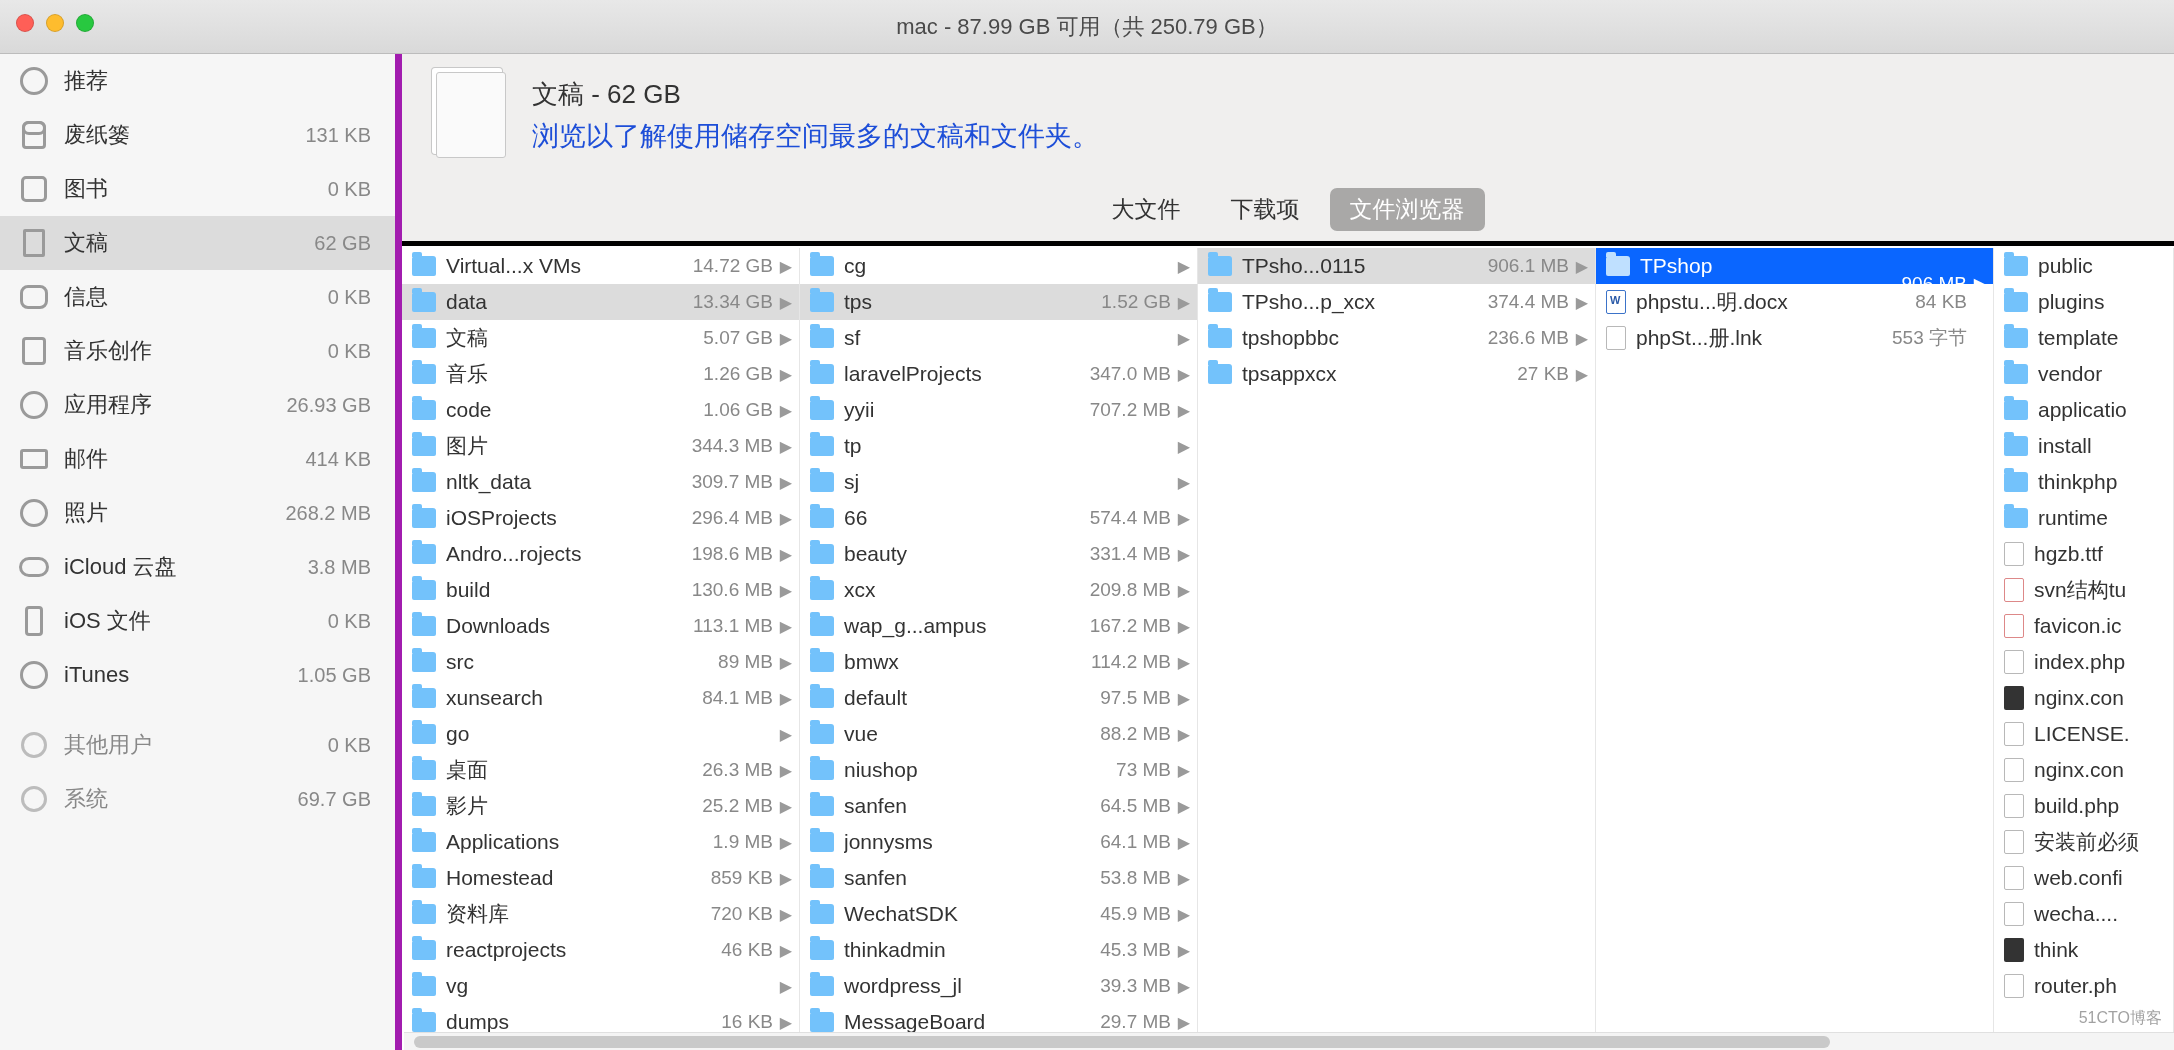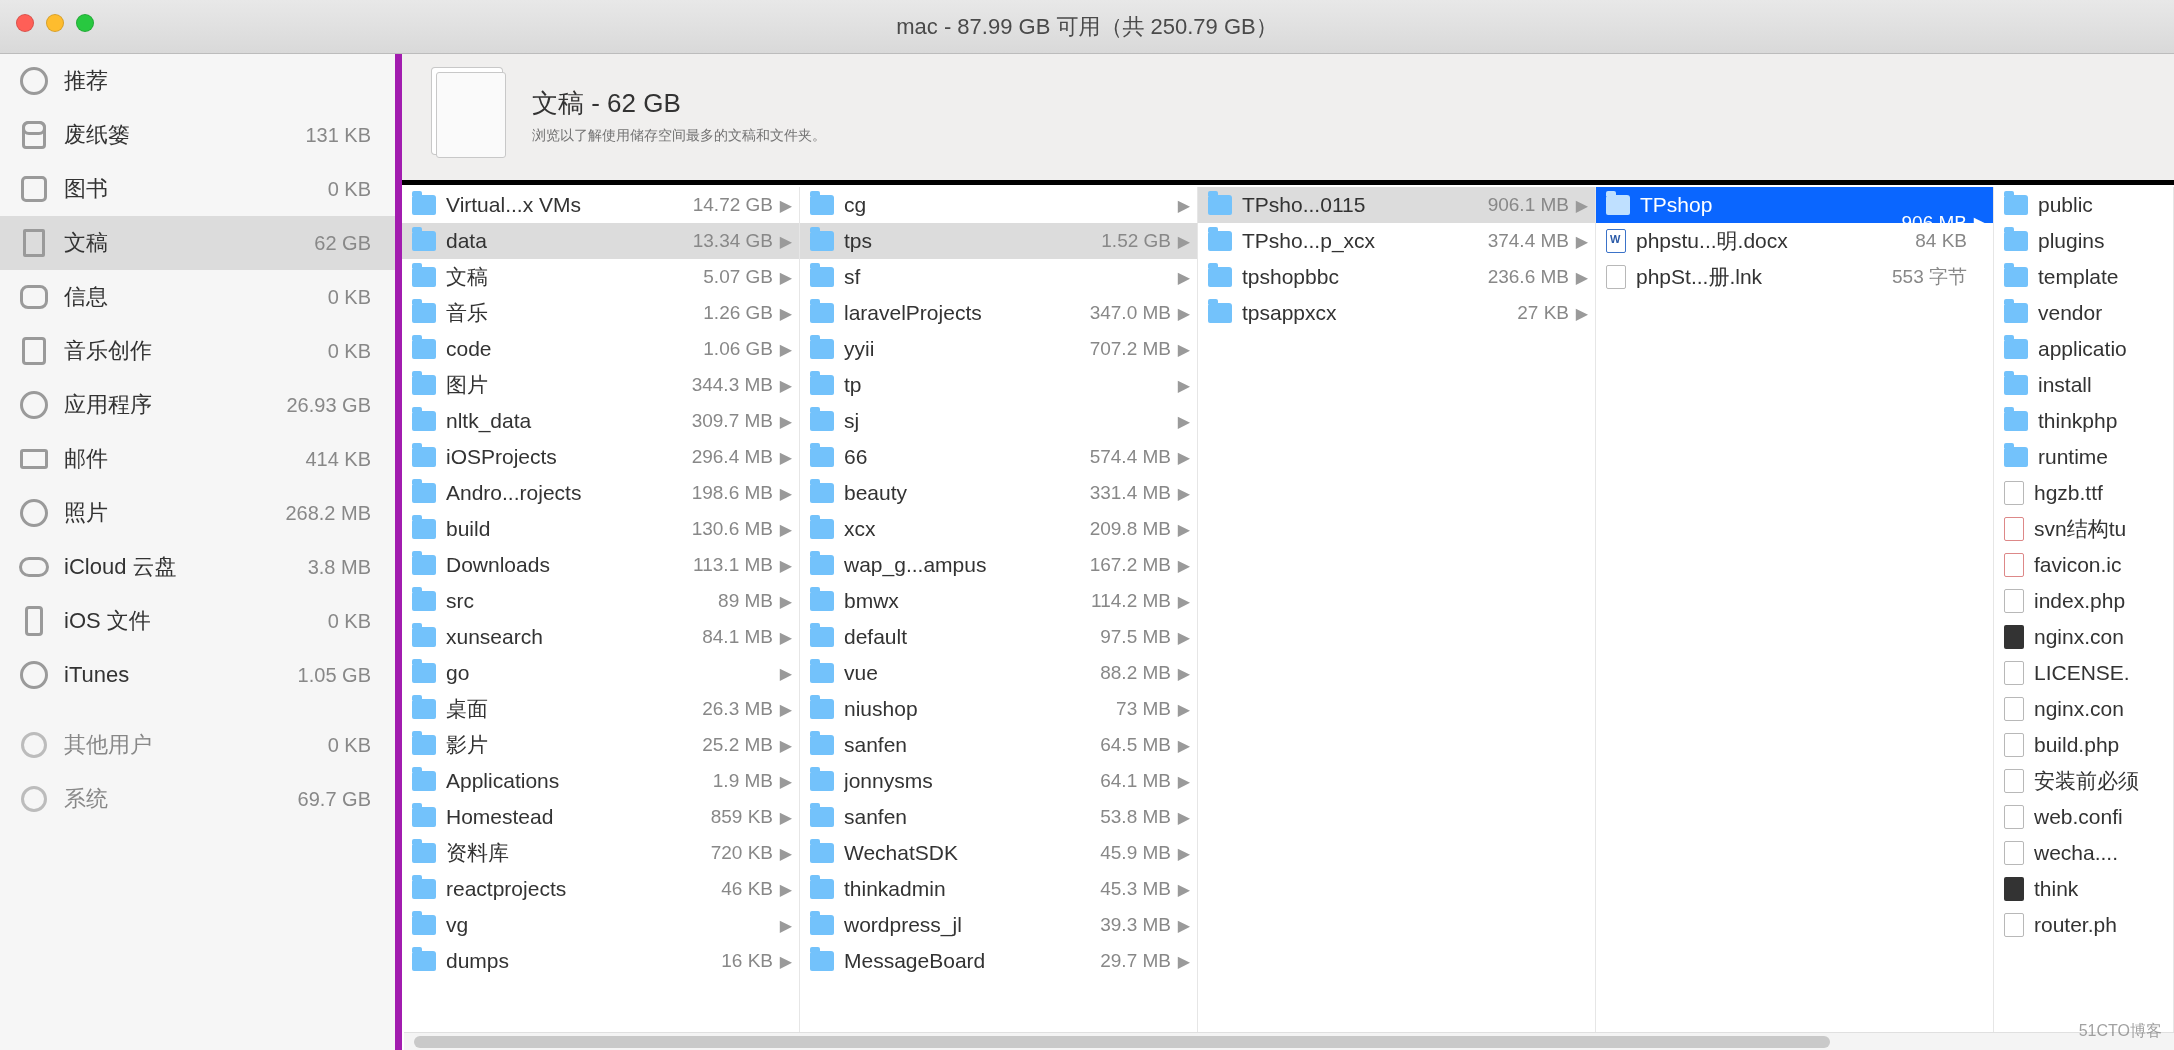--- a/index.html
+++ b/index.html
@@ -36,21 +36,21 @@
   .sb-label{flex:1;}
   .sb-size{font-size:20px;color:#888;}
   .sb-sep{height:16px;}
 
   
   .content{flex:1;display:flex;flex-direction:column;background:#fff;}
   .header{background:#f0efee;border-bottom:5px solid #000000;}
   .hdr-top{display:flex;align-items:center;padding:18px 34px 22px;gap:26px;}
   .big-doc-ico{width:70px;height:86px;background:#fafafa;border:1px solid #c8c8c8;border-radius:3px;position:relative;box-shadow:-4px -4px 0 #fff,-4px -4px 0 1px #c8c8c8;}
   .hdr-txt h2{font-size:26px;font-weight:500;color:#333;margin-bottom:6px;}
-  .hdr-txt p{font-size:14px;color:#737373;}
+  .hdr-txt p{font-size:27px;color:#1d4ed8;}
   .tabs{display:flex;justify-content:center;gap:10px;padding:8px 0 10px;}
   .tab{font-size:23px;color:#333;padding:6px 20px;border-radius:7px;cursor:default;}
   .tab.active{background:#a9a8a7;color:#fff;}
 
   
   .columns{flex:1;display:flex;overflow:hidden;padding-top:2px;}
   .col{border-right:1px solid #e6e6e6;overflow-y:auto;overflow-x:hidden;position:relative;}
   .col::-webkit-scrollbar{width:14px;}
   .col::-webkit-scrollbar-thumb{background:#c4c4c4;border-radius:8px;border:3px solid #fff;}
   .c0{width:398px;} .c1{width:398px;} .c2{width:398px;} .c3{width:398px;} .c4{flex:1;min-width:180px;}
@@ -66,21 +66,21 @@
   .fico.file{width:20px;height:24px;background:#fff;border:1px solid #b8b8b8;border-radius:2px;}
   .fico.wfile{width:20px;height:24px;background:#fff;border:1px solid #3b73c9;border-radius:2px;position:relative;}
   .fico.wfile::after{content:"W";position:absolute;top:3px;left:3px;font-size:11px;font-weight:bold;color:#2a5aa8;}
   .fico.dark{width:20px;height:24px;background:#333;border-radius:2px;}
   .fico.ttf{width:20px;height:24px;background:#fff;border:1px solid #b8b8b8;border-radius:2px;}
   .fico.red{width:20px;height:24px;background:#fff;border:1px solid #d88;border-radius:2px;}
   .row-name{flex:1;white-space:nowrap;overflow:hidden;text-overflow:ellipsis;margin-right:8px;}
   .row-size{font-size:19px;color:#888;margin-right:6px;white-space:nowrap;}
   .arr{color:#9a9a9a;font-size:16px;width:14px;text-align:center;}
 
-  .watermark{position:fixed;right:12px;bottom:8px;font-size:16px;color:#7a7a7a;opacity:.7;}
+  .watermark{position:fixed;right:12px;bottom:21px;font-size:16px;color:#7a7a7a;opacity:.7;}
   .bottom-scrollbar{position:absolute;left:404px;right:0;bottom:0;height:18px;background:#f4f4f4;border-top:1px solid #e0e0e0;}
   .bottom-thumb{position:absolute;left:10px;top:3px;height:12px;width:80%;background:#c9c9c9;border-radius:8px;}
 </style>
 </head>
 <body>
 
 <div class="titlebar">
   <div class="traffic">
     <div class="tl red"></div>
     <div class="tl yel"></div>
@@ -197,20 +197,25 @@
 
   <div class="content">
     <div class="header">
       <div class="hdr-top">
         <div class="big-doc-ico"></div>
         <div class="hdr-txt">
           <h2>文稿 - 62 GB</h2>
           <p>浏览以了解使用储存空间最多的文稿和文件夹。</p>
         </div>
       </div>
+      <div class="tabs" id="tabs">
+          <div class="tab">大文件</div>
+          <div class="tab">下载项</div>
+          <div class="tab active">文件浏览器</div>
+        </div>
     </div>
 
     <div class="columns" id="columns">
         <div class="col c0">
           <div class="row">
             <span class="fico folder"></span>
       <span class="row-name">Virtual...x VMs</span>
       <span class="row-size">14.72 GB</span>
       <span class="arr">▶</span>
           </div>

